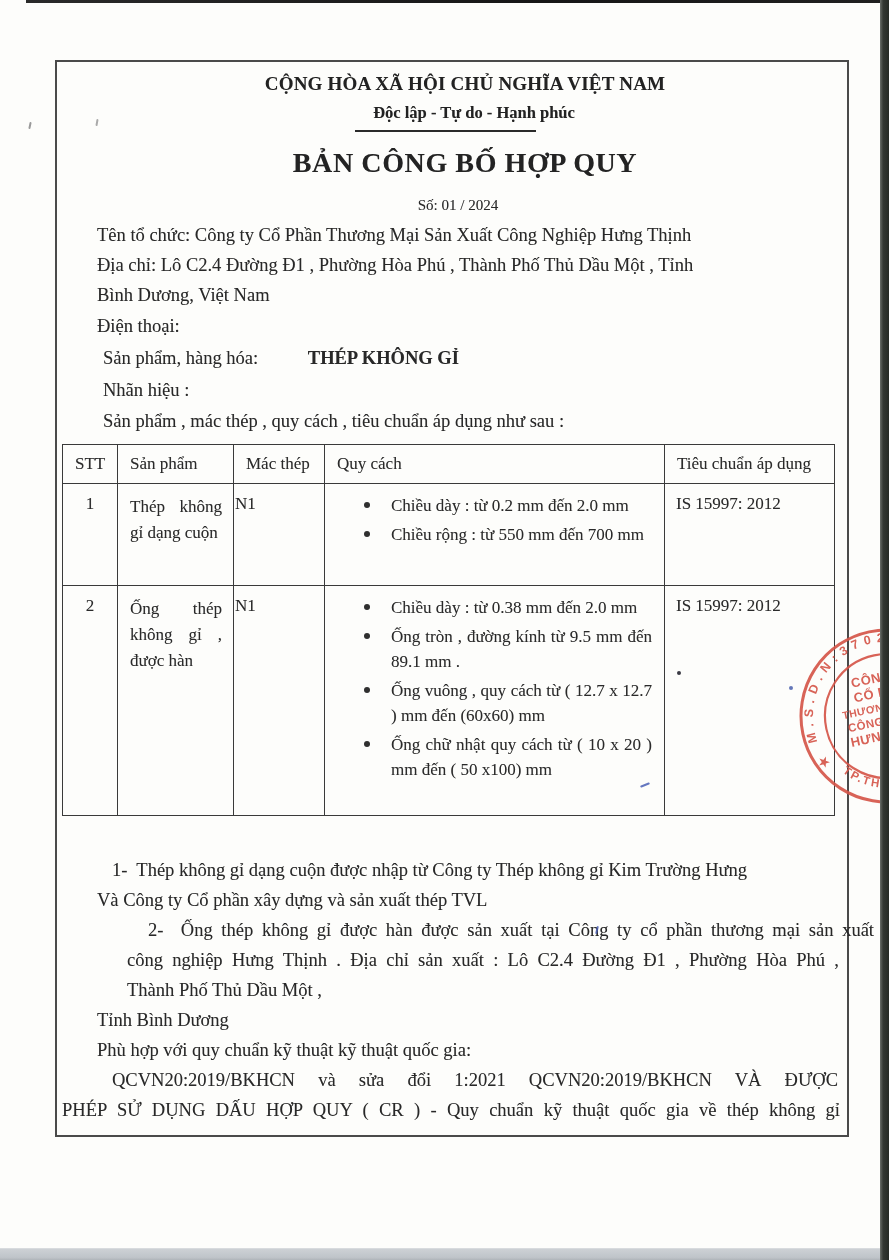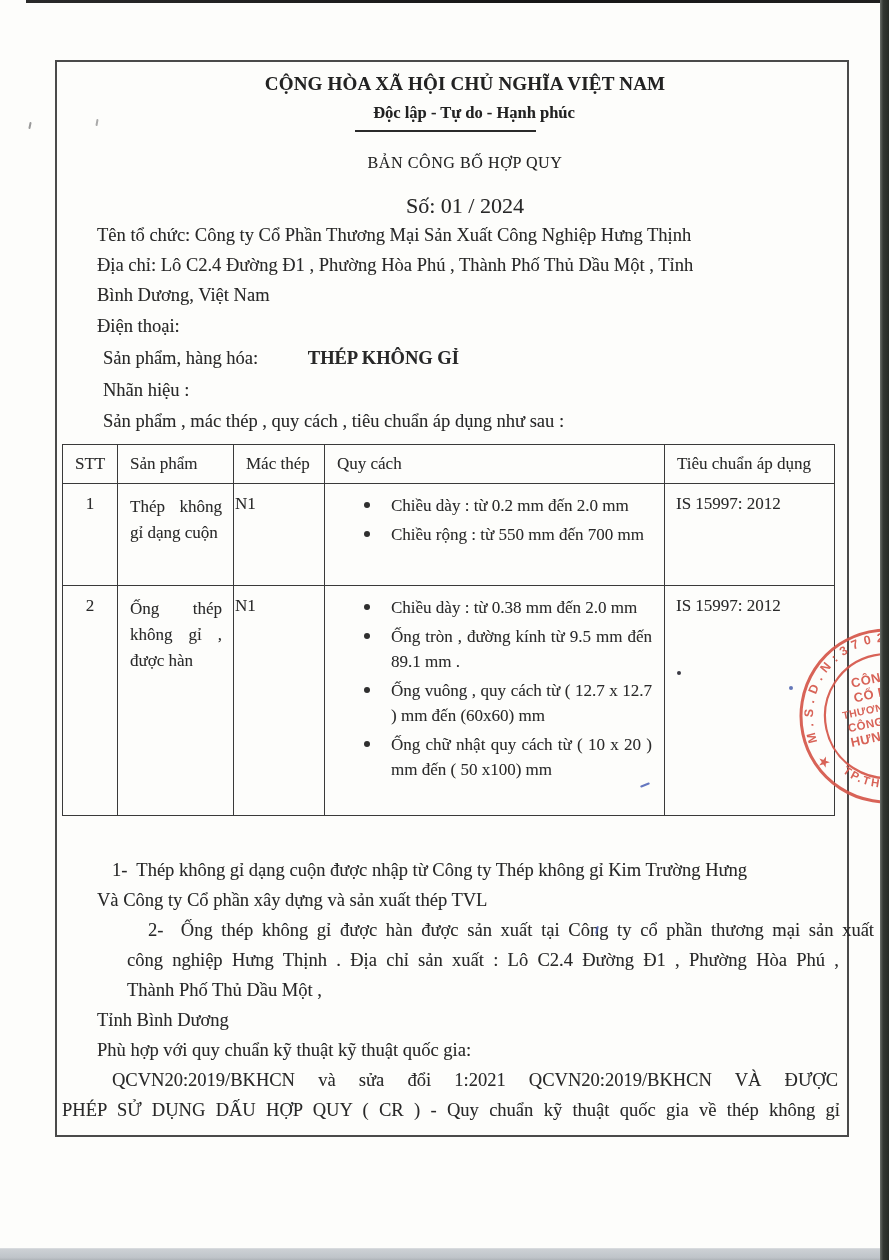--- a/index.html
+++ b/index.html
@@ -25,22 +25,22 @@
   .frame { position: absolute; left: 55px; top: 60px; width: 790px; height: 1073px;
            border: 2px solid #4a4a4a; background: transparent; }
 
   .line { position: absolute; font-size: 18.5px; line-height: 27px; white-space: nowrap;
           text-shadow: 0.2px 0.2px 0 rgba(40,40,40,0.25); }
   .centered { left: 55px; width: 792px; text-align: center; padding-left: 14px; white-space: nowrap; }
 
   .country { top: 70px; font-size: 19px; font-weight: bold; letter-spacing: 0.2px; color: #222; }
   .motto   { top: 99px; font-size: 16.5px; font-weight: bold; color: #222; }
   .motto-u { border-bottom: 2px solid #2a2a2a; padding-left: 18px; padding-bottom: 8px; }
-  .doc-title { top: 149px; font-size: 16px; font-weight: normal; letter-spacing: 0.6px; color: #232323; }
-  .doc-number { top: 192px; font-size: 22px; }
+  .doc-title { top: 149px; font-size: 28px; font-weight: bold; letter-spacing: 0.6px; color: #232323; }
+  .doc-number { top: 192px; font-size: 15px; padding-left: 7px; }
   .justify-line { text-align: justify; text-align-last: justify; white-space: normal; }
 
   
   table.spec { position: absolute; left: 62px; top: 444px; width: 772px;
                border-collapse: collapse; table-layout: fixed;
                font-size: 17px; color: #2a2a2a; }
   table.spec th, table.spec td { border: 1.6px solid #3a3a3a; vertical-align: top;
                font-weight: normal; text-shadow: 0.2px 0.2px 0 rgba(40,40,40,0.22); }
   table.spec th { height: 38px; vertical-align: middle; text-align: left; padding: 0 0 0 12px; }
   th.c-stt, td.c-stt { text-align: center; padding: 0; }

